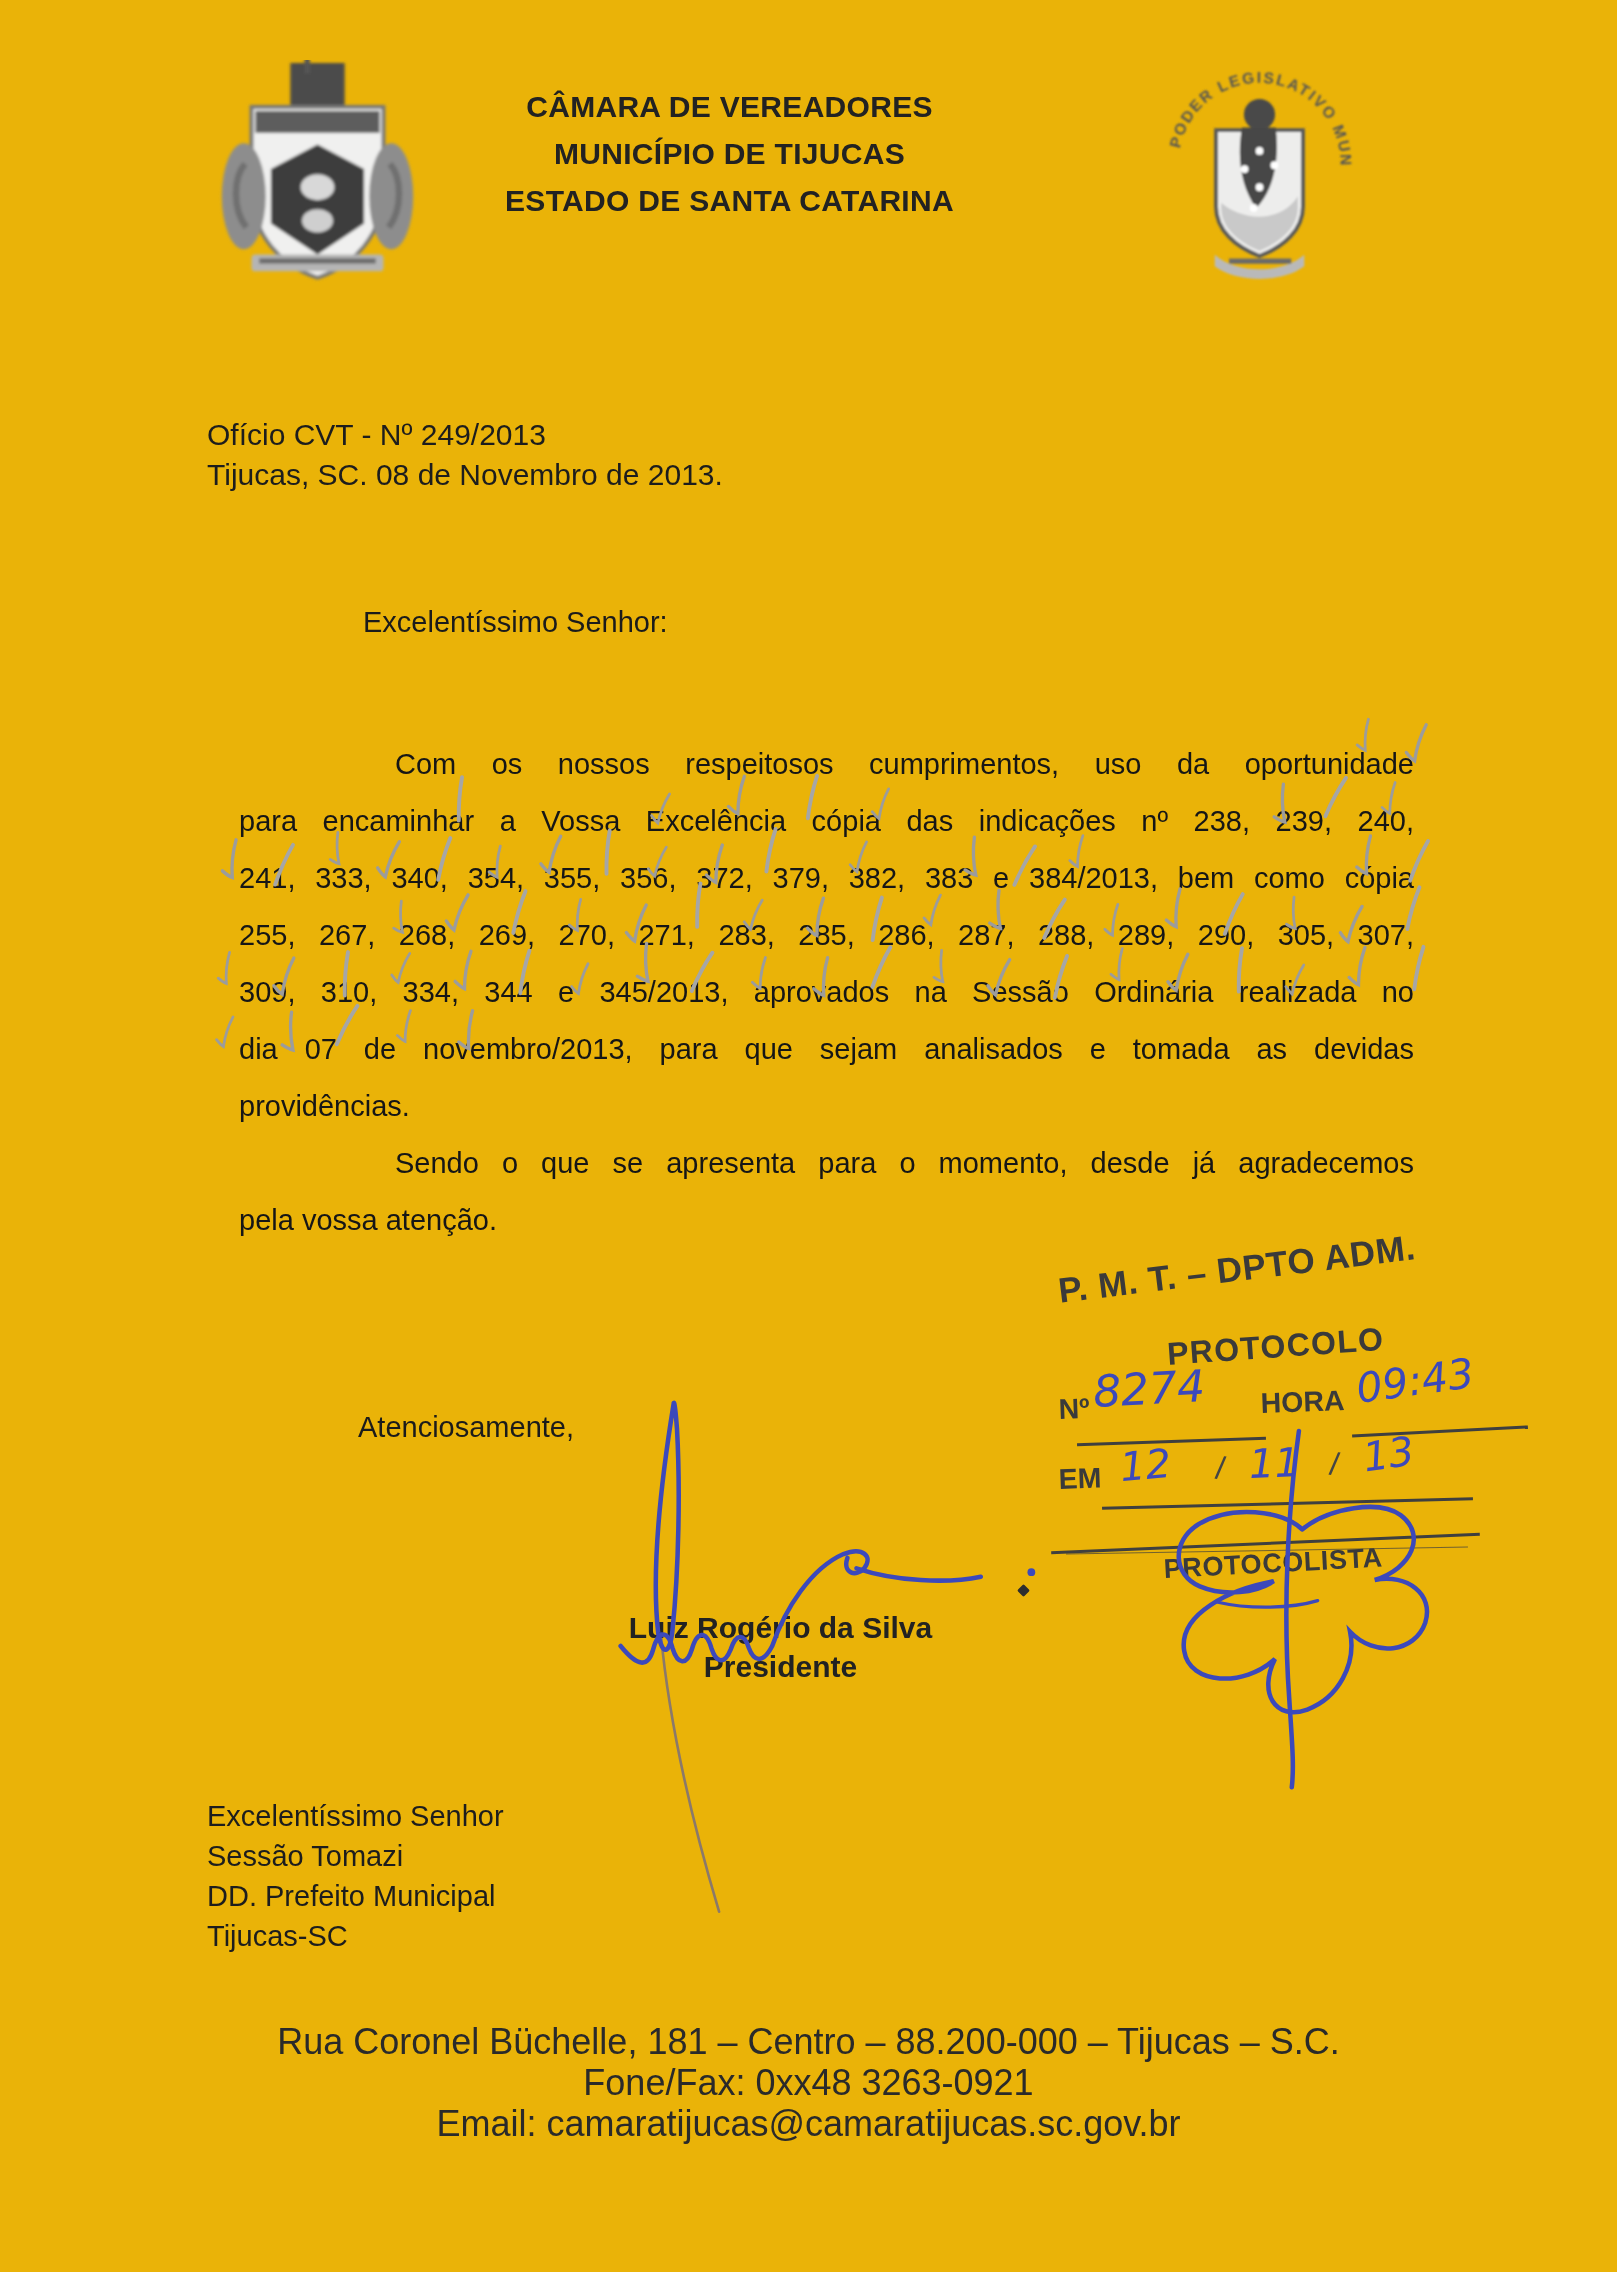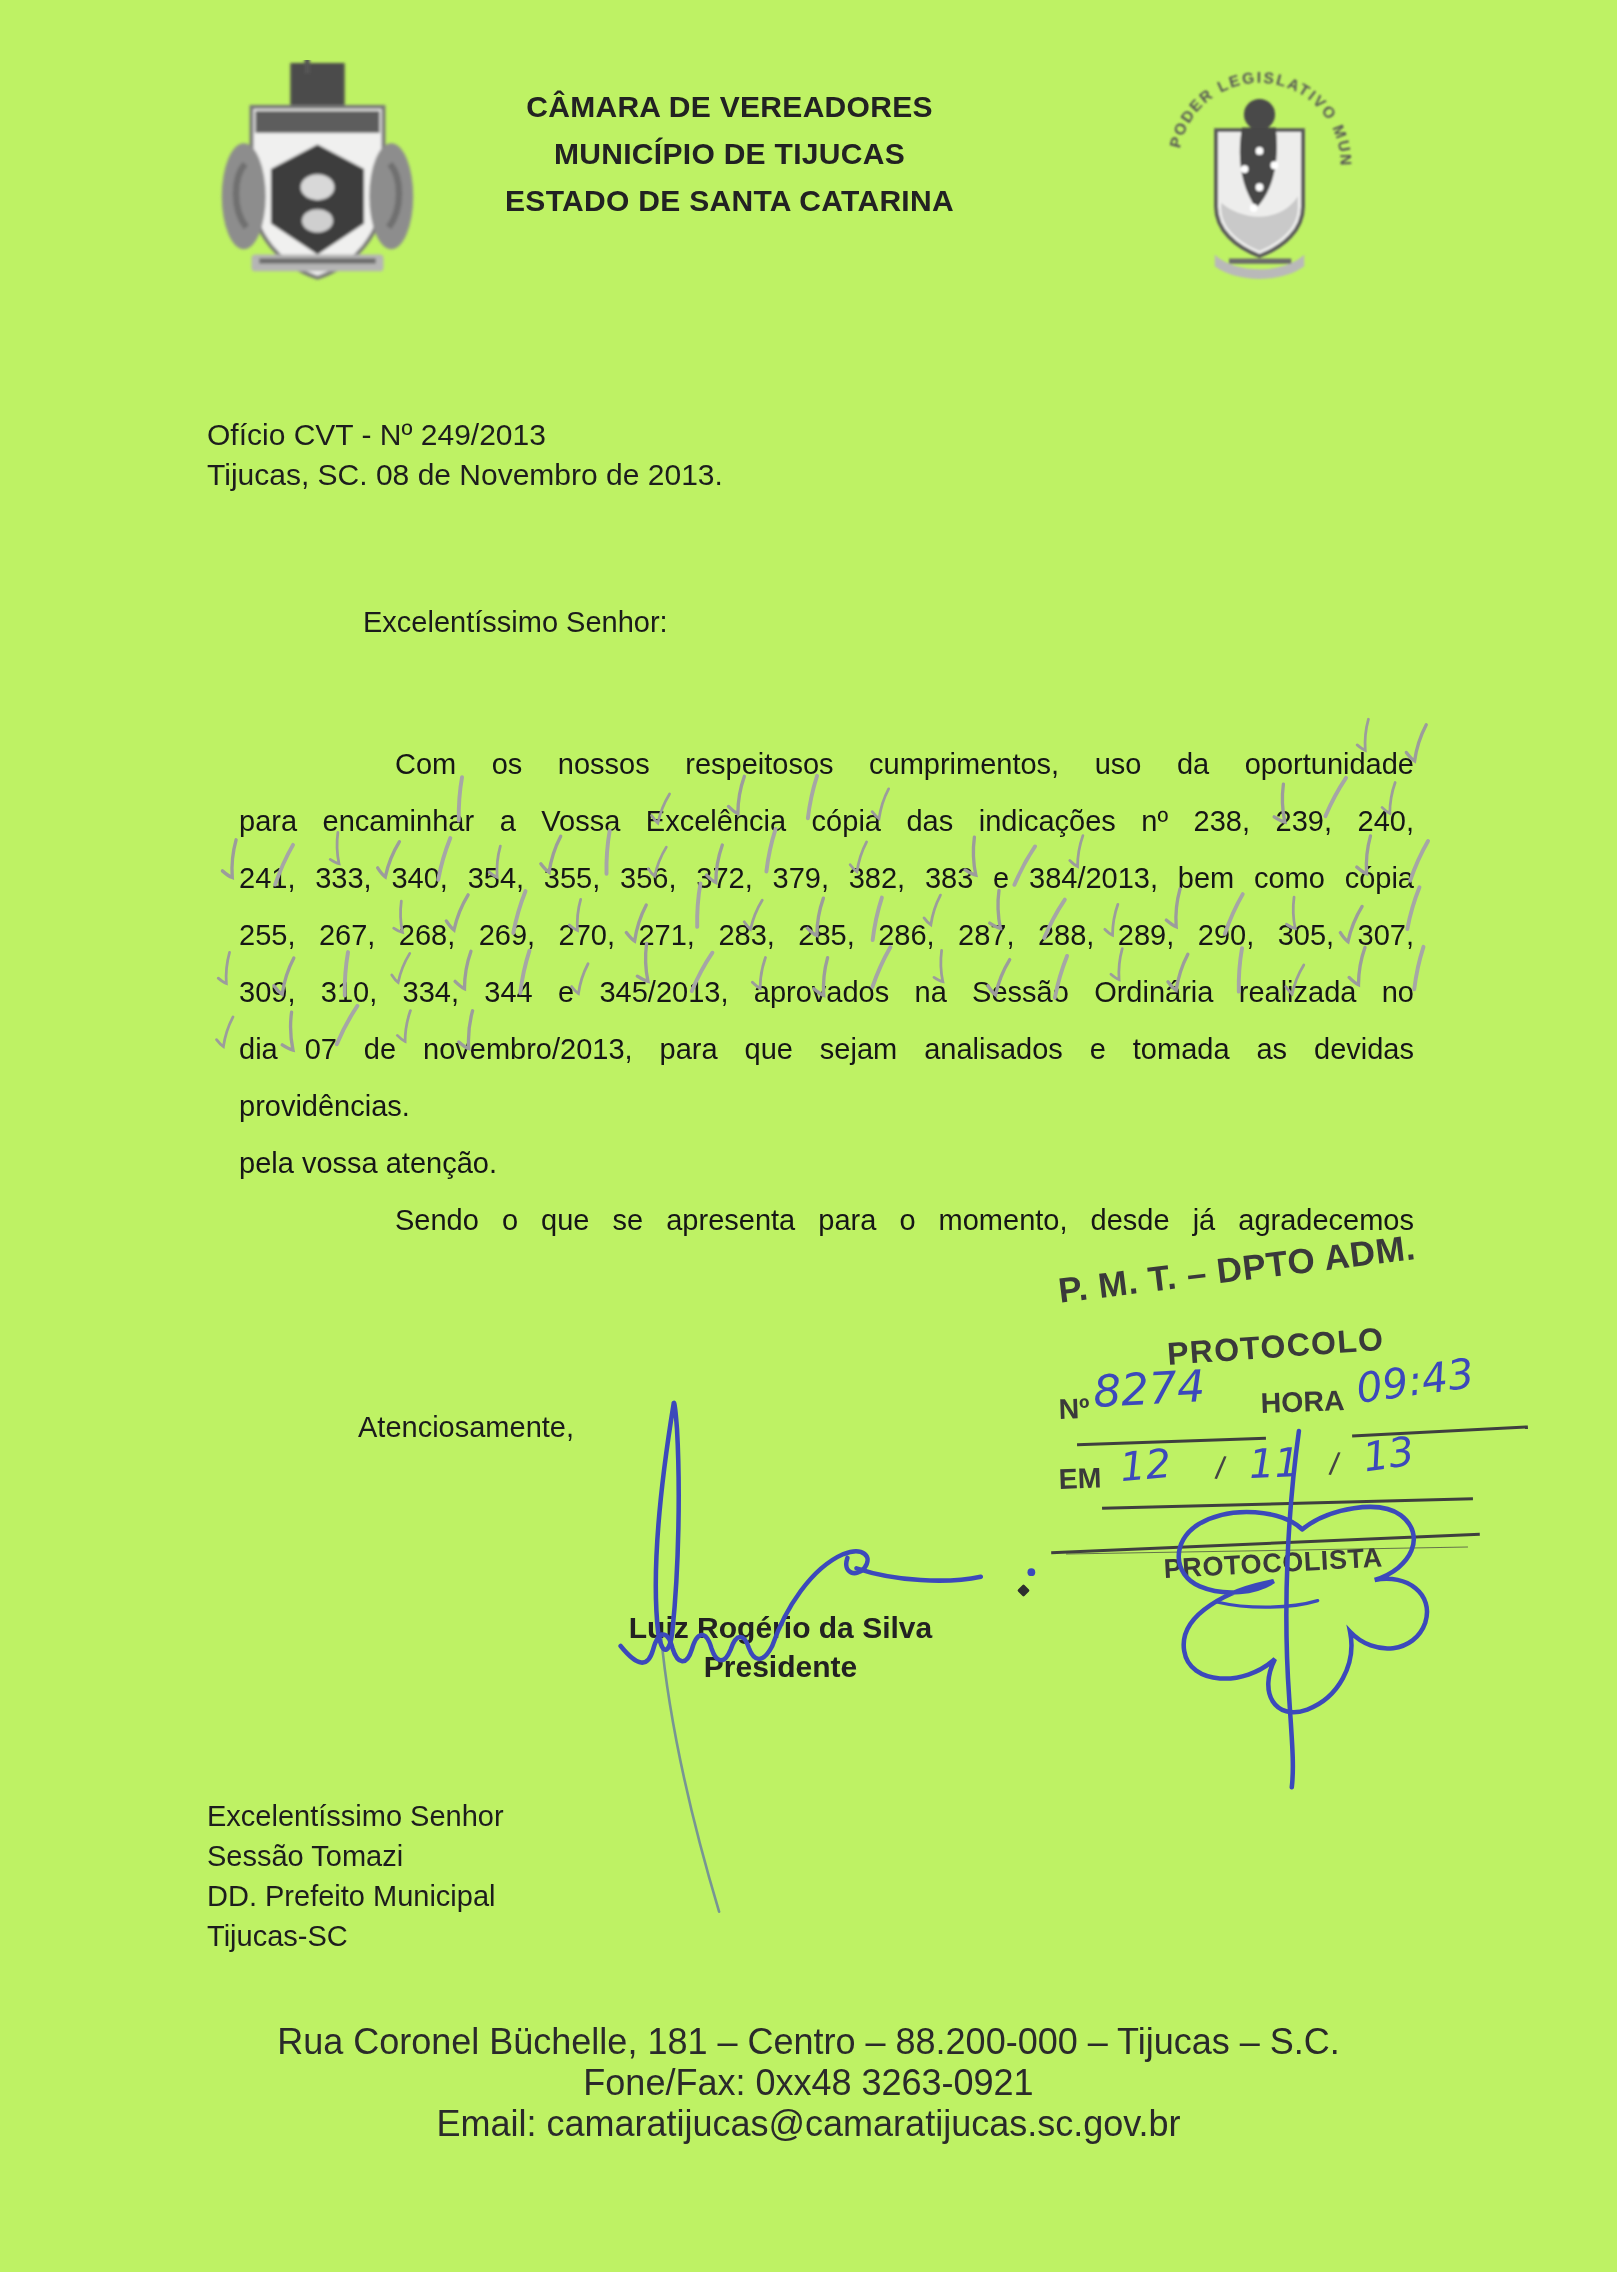--- a/index.html
+++ b/index.html
@@ -1,20 +1,20 @@
 <!DOCTYPE html>
 <html style="font-size:10.4px"><head>
 <meta charset="utf-8">
 <style>
   html,body{margin:0;padding:0;background:#e8e8e8;}
   .page{
     position:relative;
     width:1617px;height:2273px;
     margin:0 auto;
-    background:#bef264;
+    background:#eab308;
     font-family:"Liberation Sans",sans-serif;
     color:#181818;
     overflow:hidden;
   }
   .abs{position:absolute;}
   
   .title-block{
     left:454px;top:83px;width:551px;
     text-align:center;
     font-weight:bold;font-size:30px;line-height:47px;
@@ -118,22 +118,22 @@
   <div class="abs salutation">Excelentíssimo Senhor:</div>
 
   <div class="abs body-block">
     <div class="bline indent">Com os nossos respeitosos cumprimentos, uso da oportunidade</div>
     <div class="bline">para encaminhar a Vossa Excelência cópia das indicações nº 238, 239, 240,</div>
     <div class="bline">241, 333, 340, 354, 355, 356, 372, 379, 382, 383 e 384/2013, bem como cópia</div>
     <div class="bline">255, 267, 268, 269, 270, 271, 283, 285, 286, 287, 288, 289, 290, 305, 307,</div>
     <div class="bline">309, 310, 334, 344 e 345/2013, aprovados na Sessão Ordinária realizada no</div>
     <div class="bline">dia 07 de novembro/2013, para que sejam analisados e tomada as devidas</div>
     <div class="bline no-just">providências.</div>
+    <div class="bline indent">Sendo o que se apresenta para o momento, desde já agradecemos</div>
     <div class="bline no-just">pela vossa atenção.</div>
-    <div class="bline indent">Sendo o que se apresenta para o momento, desde já agradecemos</div>
   </div>
 
   <div class="abs valediction">Atenciosamente,</div>
   <div class="abs signer-block">
     <div>Luiz Rogério da Silva</div>
     <div>Presidente</div>
   </div>
 
   <div class="abs stamp stamp-agency">P. M. T. – DPTO ADM.</div>
   <div class="abs stamp stamp-section">PROTOCOLO</div>

